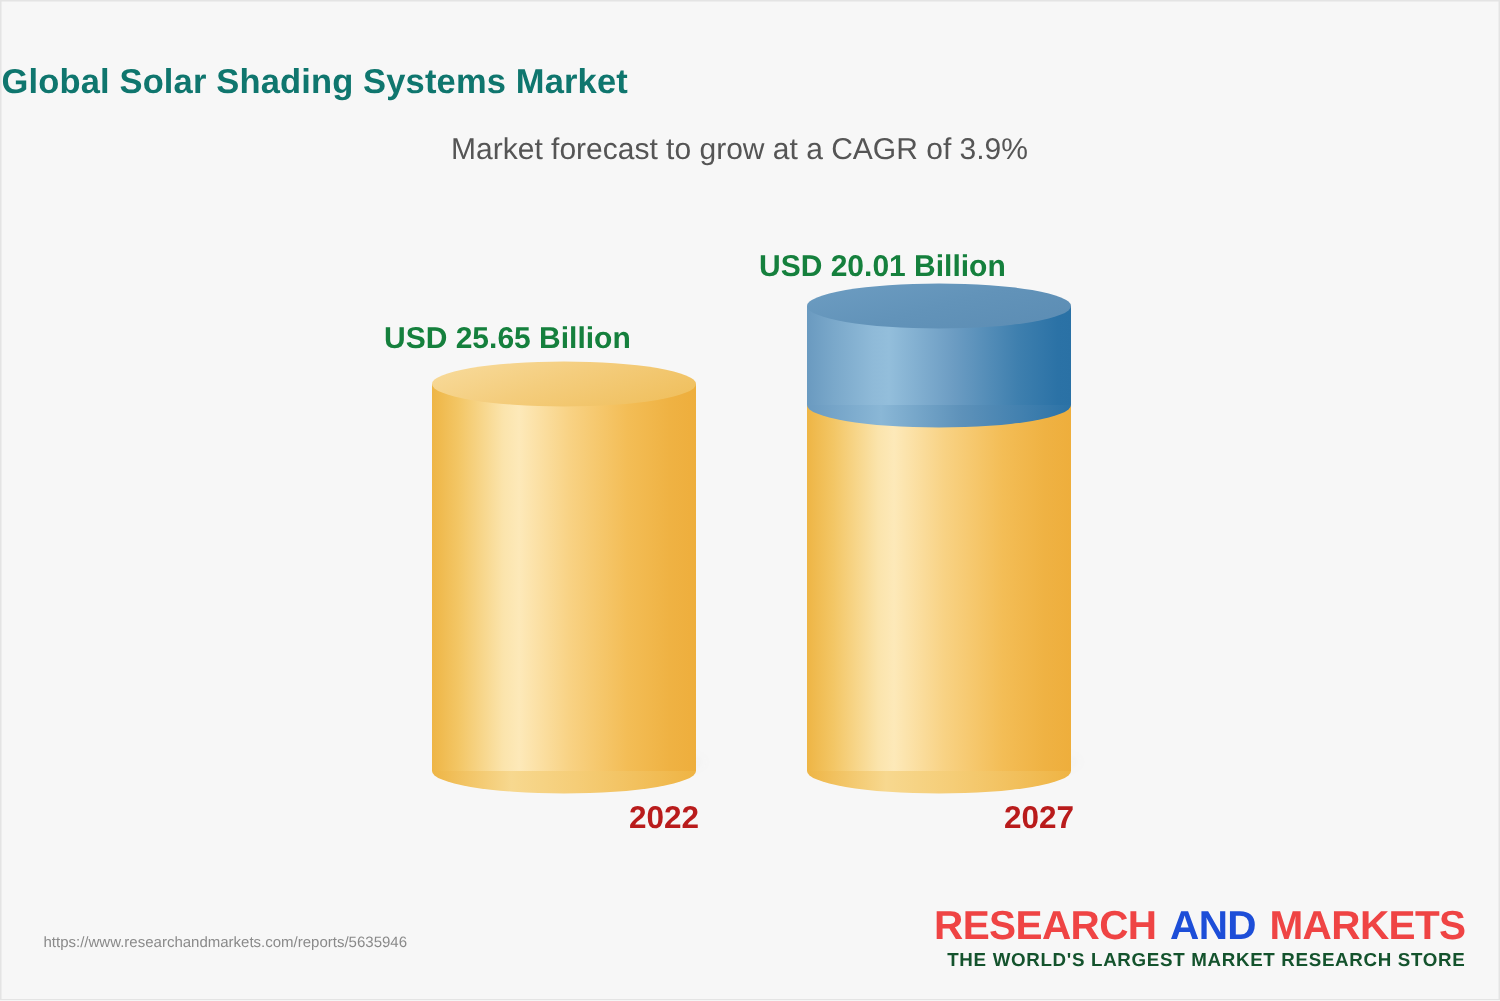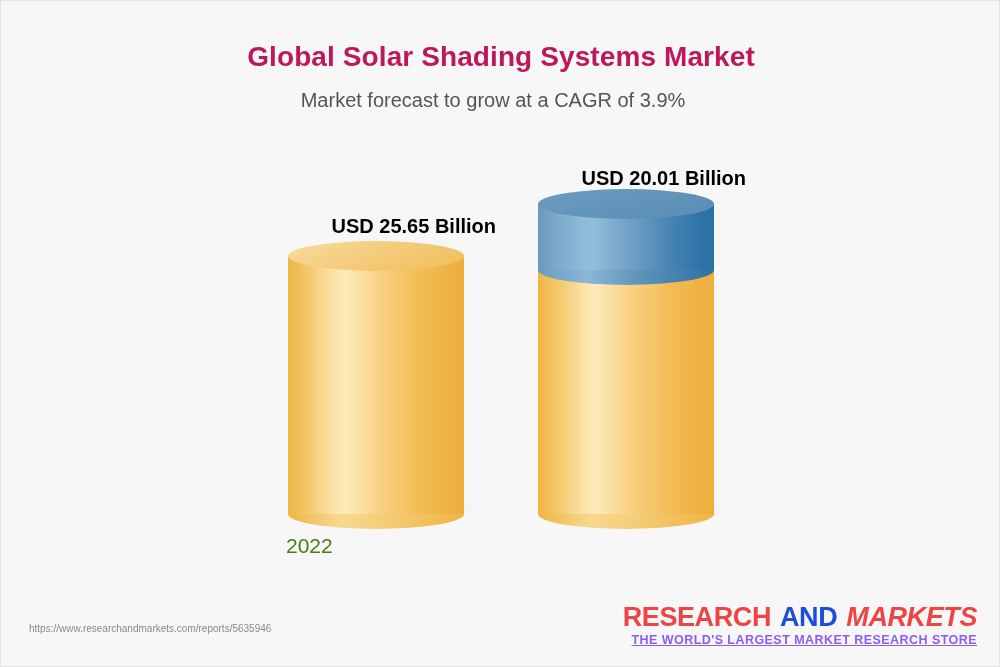--- a/index.html
+++ b/index.html
@@ -20,24 +20,23 @@
     border: 1px solid #e4e4e4;
     overflow: hidden;
   }
 
   
   .chart-title {
     position: absolute;
     left: 0;
     top: 40px;
     width: 1000px;
-    text-align: center;
-    font-size: 28px;
-    font-weight: bold;
-    color: #be185d;
+    font-size: 23px;
+    font-weight: bold;
+    color: #0f766e;
     letter-spacing: 0.1px;
   }
   .chart-subtitle {
     position: absolute;
     left: 0;
     top: 88px;
     width: 984px;
     text-align: center;
     font-size: 20px;
     font-weight: normal;
@@ -48,33 +47,33 @@
   .plot {
     position: absolute;
     left: 0;
     top: 0;
     width: 1000px;
     height: 667px;
   }
 
   .datalabel {
     position: absolute;
+    text-align: left;
+    font-size: 20px;
+    font-weight: bold;
+    color: #15803d;
+    white-space: nowrap;
+  }
+
+  .catlabel {
+    position: absolute;
     text-align: right;
-    font-size: 20px;
-    font-weight: bold;
-    color: #000000;
-    white-space: nowrap;
-  }
-
-  .catlabel {
-    position: absolute;
-    text-align: left;
     font-size: 21px;
-    font-weight: normal;
-    color: #4d7c0f;
+    font-weight: bold;
+    color: #b91c1c;
   }
 
   
   .cyl {
     position: absolute;
   }
   .cyl-shadow {
     position: absolute;
     left: 8px;
     bottom: -7px;
@@ -188,25 +187,24 @@
   .logo-main .lw-research,
   .logo-main .lw-markets {
     color: #ef4444;
   }
   .logo-main .lw-and {
     color: #1d4ed8;
   }
   .logo-tag {
     font-size: 12.5px;
     font-weight: bold;
-    color: #8b5cf6;
+    color: #14532d;
     letter-spacing: 0.45px;
     margin-top: 2px;
     white-space: nowrap;
-    text-decoration: underline;
   }
 </style>
 </head>
 <body>
 
 <div id="infographic">
 
   <div class="chart-title">Global Solar Shading Systems Market</div>
 
   <div class="chart-subtitle">Market forecast to grow at a CAGR of 3.9%</div>
@@ -237,23 +235,24 @@
         <div class="seg-wall wall-yellow"></div>
       </div>
 
       <div class="seg" style="top:-15px; height:66px;">
         <div class="seg-bottom bottom-blue"></div>
         <div class="seg-wall wall-blue"></div>
         <div class="seg-cap cap-blue"></div>
       </div>
     </div>
 
+    <div class="catlabel" style="left:535px; top:533px; width:180px;">2027</div>
 
   </div>
 
   <div class="source-url">https://www.researchandmarkets.com/reports/5635946</div>
 
   <div class="logo">
-    <div class="logo-main"><span class="lw-research">RESEARCH</span><span class="lw-and" style="margin: 0px 9px;">AND</span><span class="lw-markets" style="margin-left: 0px; font-style: italic;">MARKETS</span></div>
+    <div class="logo-main"><span class="lw-research">RESEARCH</span><span class="lw-and" style="margin: 0px 9px;">AND</span><span class="lw-markets" style="margin-left: 0px;">MARKETS</span></div>
     <div class="logo-tag">THE WORLD'S LARGEST MARKET RESEARCH STORE</div>
   </div>
 
 </div>
 
 </body></html>

